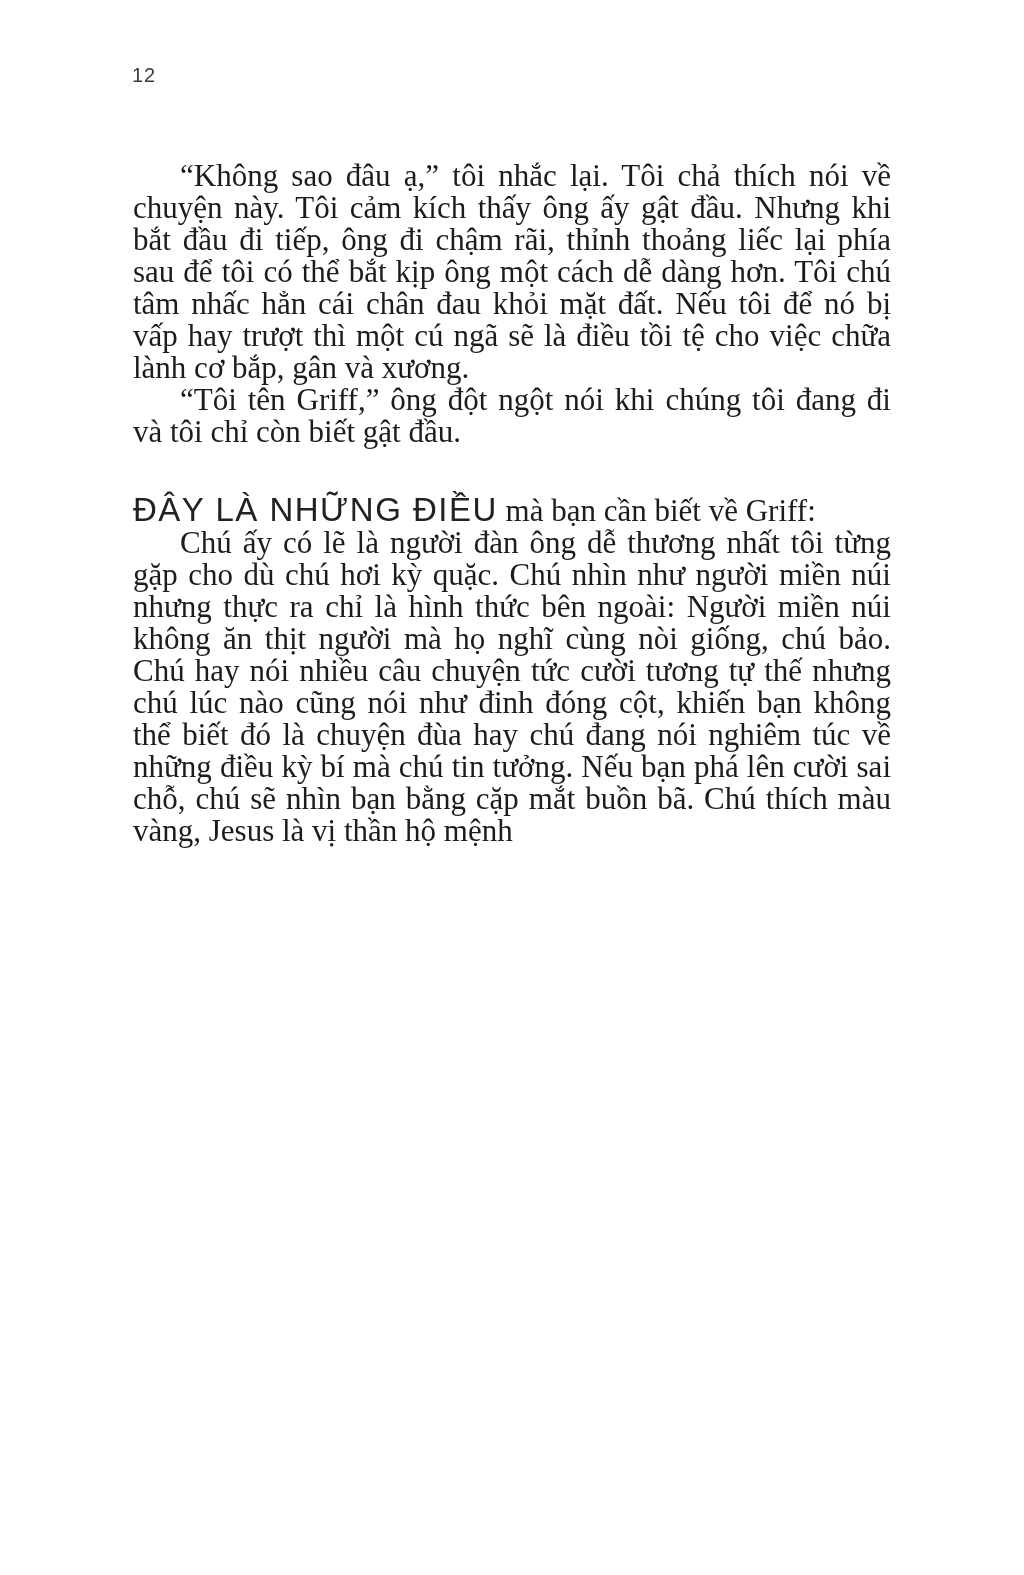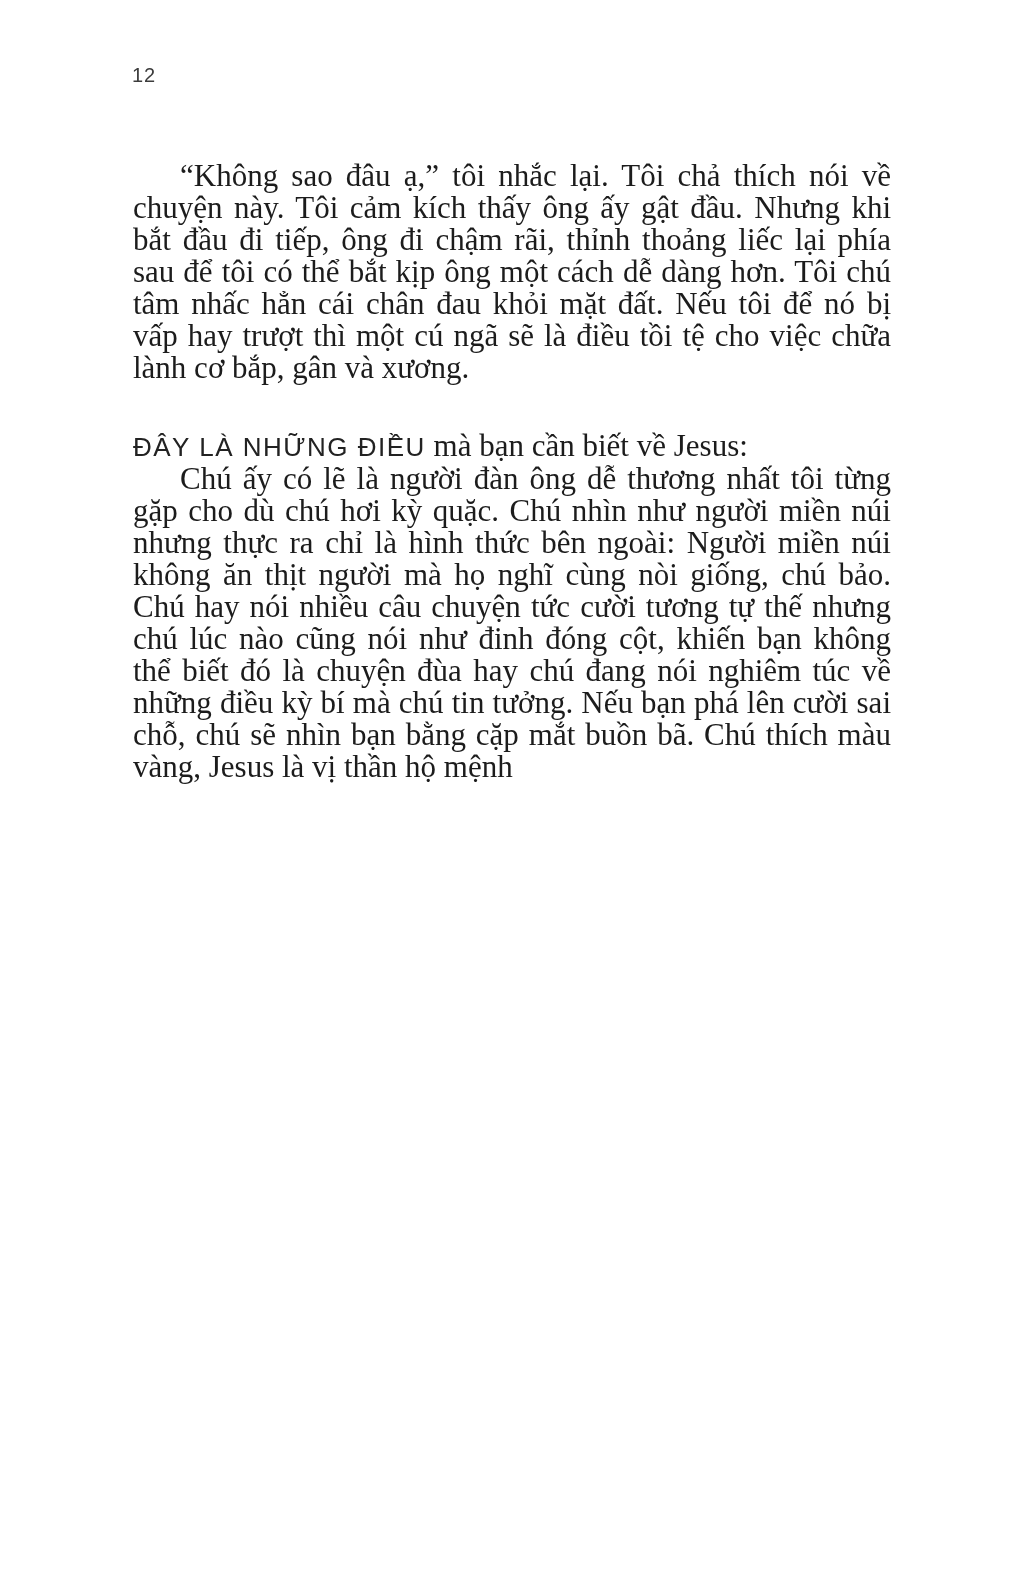--- a/index.html
+++ b/index.html
@@ -49,41 +49,42 @@
     margin: 0;
     text-indent: 47px;
   }
   .section-opening {
     margin: 46px 0 0 0;
     text-indent: 0;
   }
   .section-lead {
     font-family: "Liberation Sans", sans-serif;
     font-weight: 300;
-    font-size: 26px;
+    font-size: 33px;
     letter-spacing: 1.5px;
     color: #222222;
   }
 </style>
 </head>
 <body>
 
 <div class="page">
 
   <header class="running-header">
     <span class="page-number">12</span>
   </header>
 
   <main class="page-body">
 
     <p class="para">“Không sao đâu ạ,” tôi nhắc lại. Tôi chả thích nói về chuyện này. Tôi cảm kích thấy ông ấy gật đầu. Nhưng khi bắt đầu đi tiếp, ông đi chậm rãi, thỉnh thoảng liếc lại phía sau để tôi có thể bắt kịp ông một cách dễ dàng hơn. Tôi chú tâm nhấc hẳn cái chân đau khỏi mặt đất. Nếu tôi để nó bị vấp hay trượt thì một cú ngã sẽ là điều tồi tệ cho việc chữa lành cơ bắp, gân và xương.</p>
 
 
+    <p class="para">“Tôi tên Griff,” ông đột ngột nói khi chúng tôi đang đi và tôi chỉ còn biết gật đầu.</p>
 
     <p class="para section-opening">
-      <span class="section-lead">ĐÂY LÀ NHỮNG ĐIỀU</span><span> mà bạn cần biết về Jesus:</span>
+      <span class="section-lead">ĐÂY LÀ NHỮNG ĐIỀU</span><span> mà bạn cần biết về Griff:</span>
     </p>
 
     <p class="para">Chú ấy có lẽ là người đàn ông dễ thương nhất tôi từng gặp cho dù chú hơi kỳ quặc. Chú nhìn như người miền núi nhưng thực ra chỉ là hình thức bên ngoài: Người miền núi không ăn thịt người mà họ nghĩ cùng nòi giống, chú bảo. Chú hay nói nhiều câu chuyện tức cười tương tự thế nhưng chú lúc nào cũng nói như đinh đóng cột, khiến bạn không thể biết đó là chuyện đùa hay chú đang nói nghiêm túc về những điều kỳ bí mà chú tin tưởng. Nếu bạn phá lên cười sai chỗ, chú sẽ nhìn bạn bằng cặp mắt buồn bã. Chú thích màu vàng, Jesus là vị thần hộ mệnh</p>
 
   </main>
 
 </div>
 
 </body></html>

